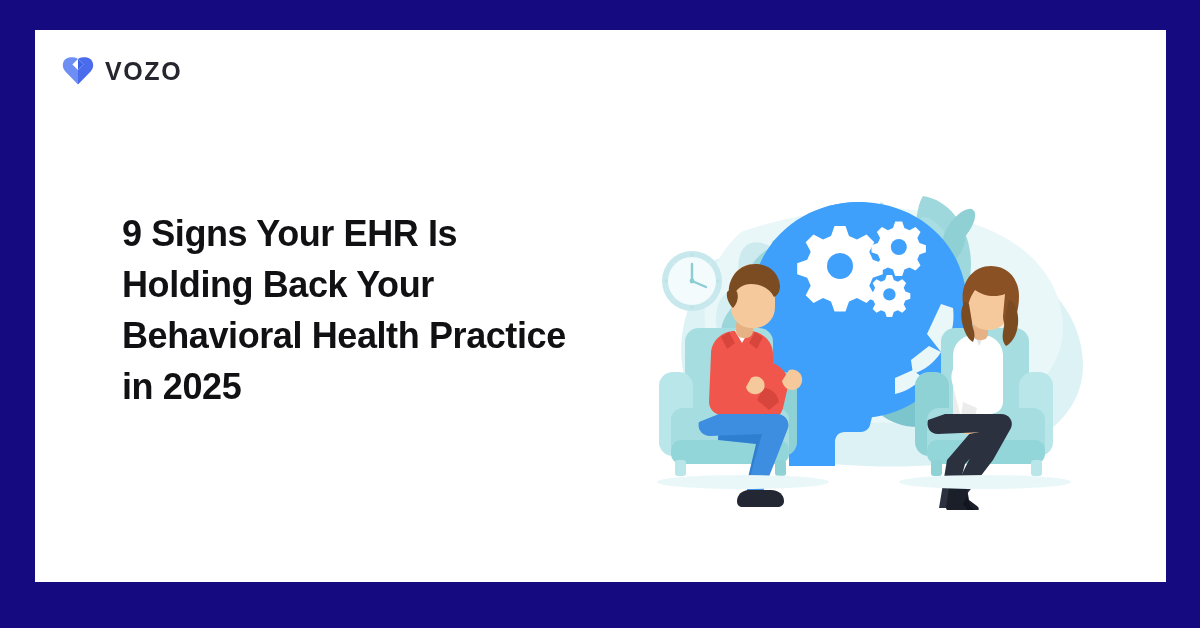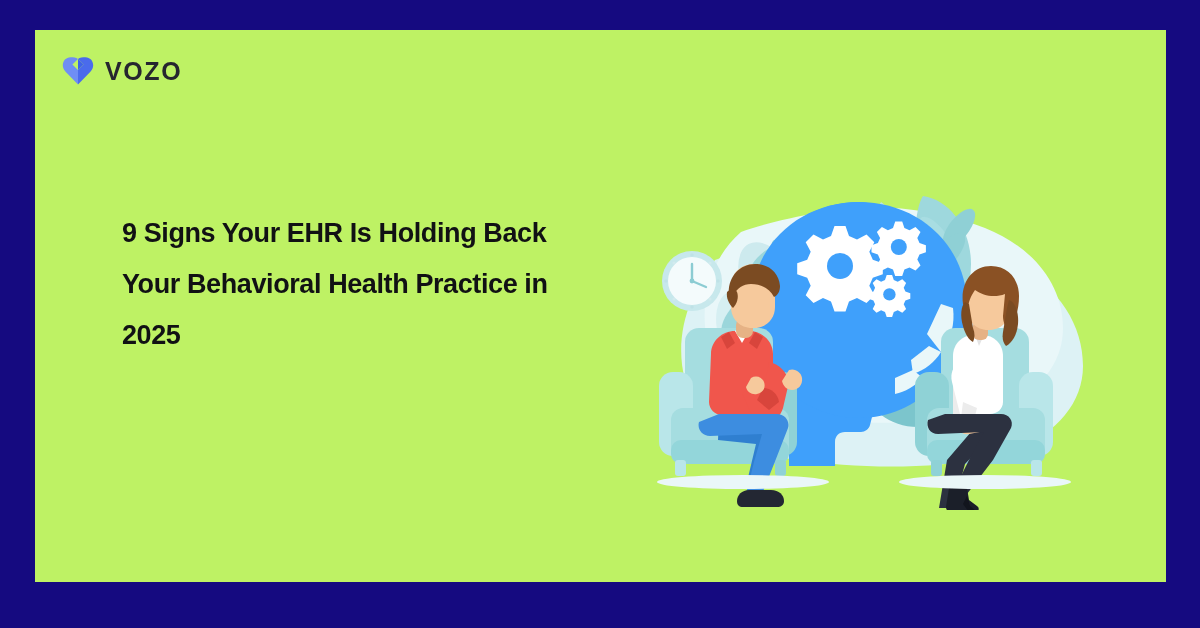--- a/index.html
+++ b/index.html
@@ -12,42 +12,42 @@
   #root {
     position:relative;
     width:1200px; height:628px;
     background:#150a80;
   }
   
   #card {
     position:absolute;
     left:35px; top:30px;
     width:1131px; height:552px;
-    background:#bef264;
+    background:#ffffff;
   }
   
   #logo {
     position:absolute;
     left:27px; top:26px;
     display:flex; align-items:center; gap:11px;
   }
   #logo-mark { width:32px; height:30px; display:block; }
   #logo-text {
     font-size:25px; font-weight:bold;
     letter-spacing:1.6px;
     color:#26262f;
     line-height:1;
     font-family:"Liberation Sans", sans-serif;
   }
   
   #headline {
     position:absolute;
     left:87px; top:178px;
     width:470px;
-    font-size:27px;
+    font-size:36px;
     font-weight:bold;
     line-height:51px;
     letter-spacing:-0.4px;
     color:#111114;
     font-family:"Liberation Sans", sans-serif;
     white-space:pre-line;
   }
   
   #illustration {
     position:absolute;

